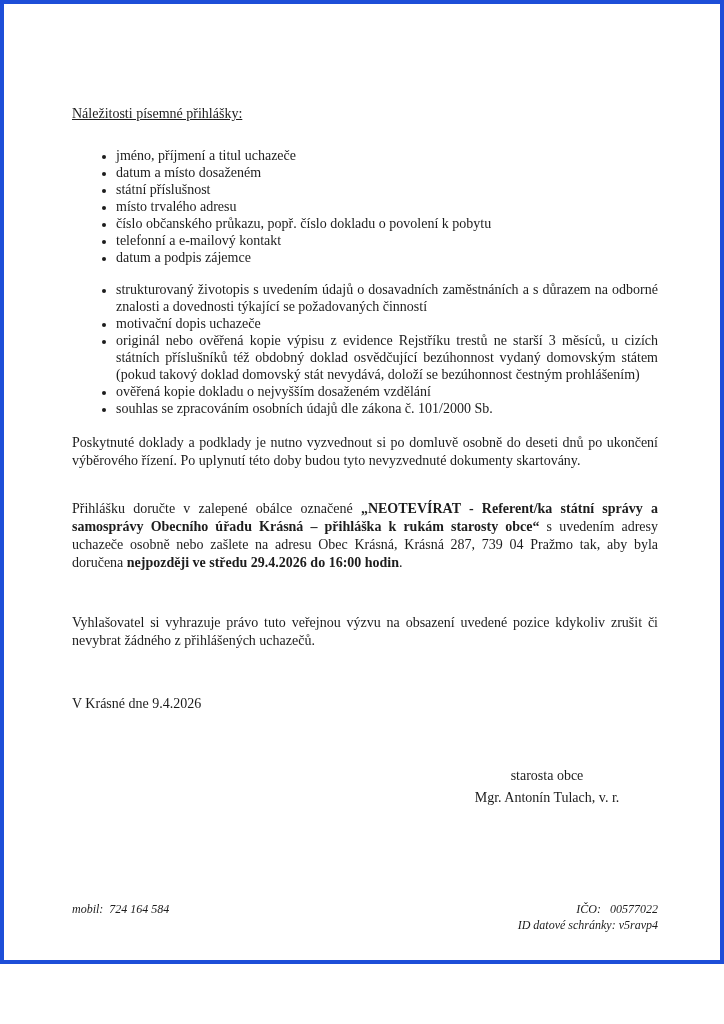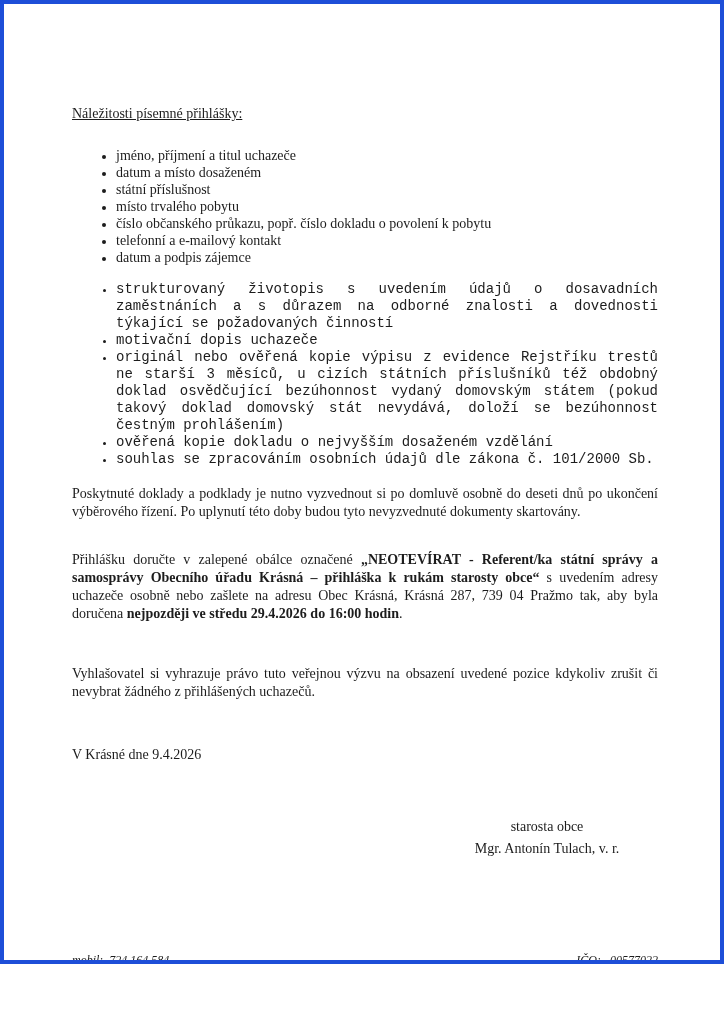--- a/index.html
+++ b/index.html
@@ -66,28 +66,28 @@
 <body>
 
 <div class="page">
 
   <h2 class="heading">Náležitosti písemné přihlášky:</h2>
 
   <ul class="list">
     <li>jméno, příjmení a titul uchazeče</li>
     <li>datum a místo dosaženém</li>
     <li>státní příslušnost</li>
-    <li>místo trvalého pobytu</li>
+    <li>místo trvalého adresu</li>
     <li>číslo občanského průkazu, popř. číslo dokladu o povolení k pobytu</li>
     <li>telefonní a e-mailový kontakt</li>
     <li>datum a podpis zájemce</li>
   </ul>
 
 
-  <ul class="list list-justify" style="margin-top:15px;font-family:Liberation Mono, monospace;">
+  <ul class="list list-justify" style="margin-top:15px;">
     <li>strukturovaný životopis s uvedením údajů o dosavadních zaměstnáních a s důrazem na odborné znalosti a dovednosti týkající se požadovaných činností</li>
     <li>motivační dopis uchazeče</li>
     <li>originál nebo ověřená kopie výpisu z evidence Rejstříku trestů ne starší 3 měsíců, u cizích státních příslušníků též obdobný doklad osvědčující bezúhonnost vydaný domovským státem (pokud takový doklad domovský stát nevydává, doloží se bezúhonnost čestným prohlášením)</li>
     <li>ověřená kopie dokladu o nejvyšším dosaženém vzdělání</li>
     <li>souhlas se zpracováním osobních údajů dle zákona č. 101/2000 Sb.</li>
   </ul>
 
   <p class="para mt-pickup">Poskytnuté doklady a podklady je nutno vyzvednout si po domluvě osobně do deseti dnů po ukončení výběrového řízení. Po uplynutí této doby budou tyto nevyzvednuté dokumenty skartovány.</p>
 
   <p class="para mt-envelope"><span>Přihlášku doručte v zalepené obálce označené </span><span class="b">„NEOTEVÍRAT - Referent/ka státní správy a samosprávy Obecního úřadu Krásná – přihláška k rukám starosty obce“</span><span> s uvedením adresy uchazeče osobně nebo zašlete na adresu Obec Krásná, Krásná 287, 739 04 Pražmo tak, aby byla doručena </span><span class="b">nejpozději ve středu 29.4.2026 do 16:00 hodin</span><span>.</span></p>

